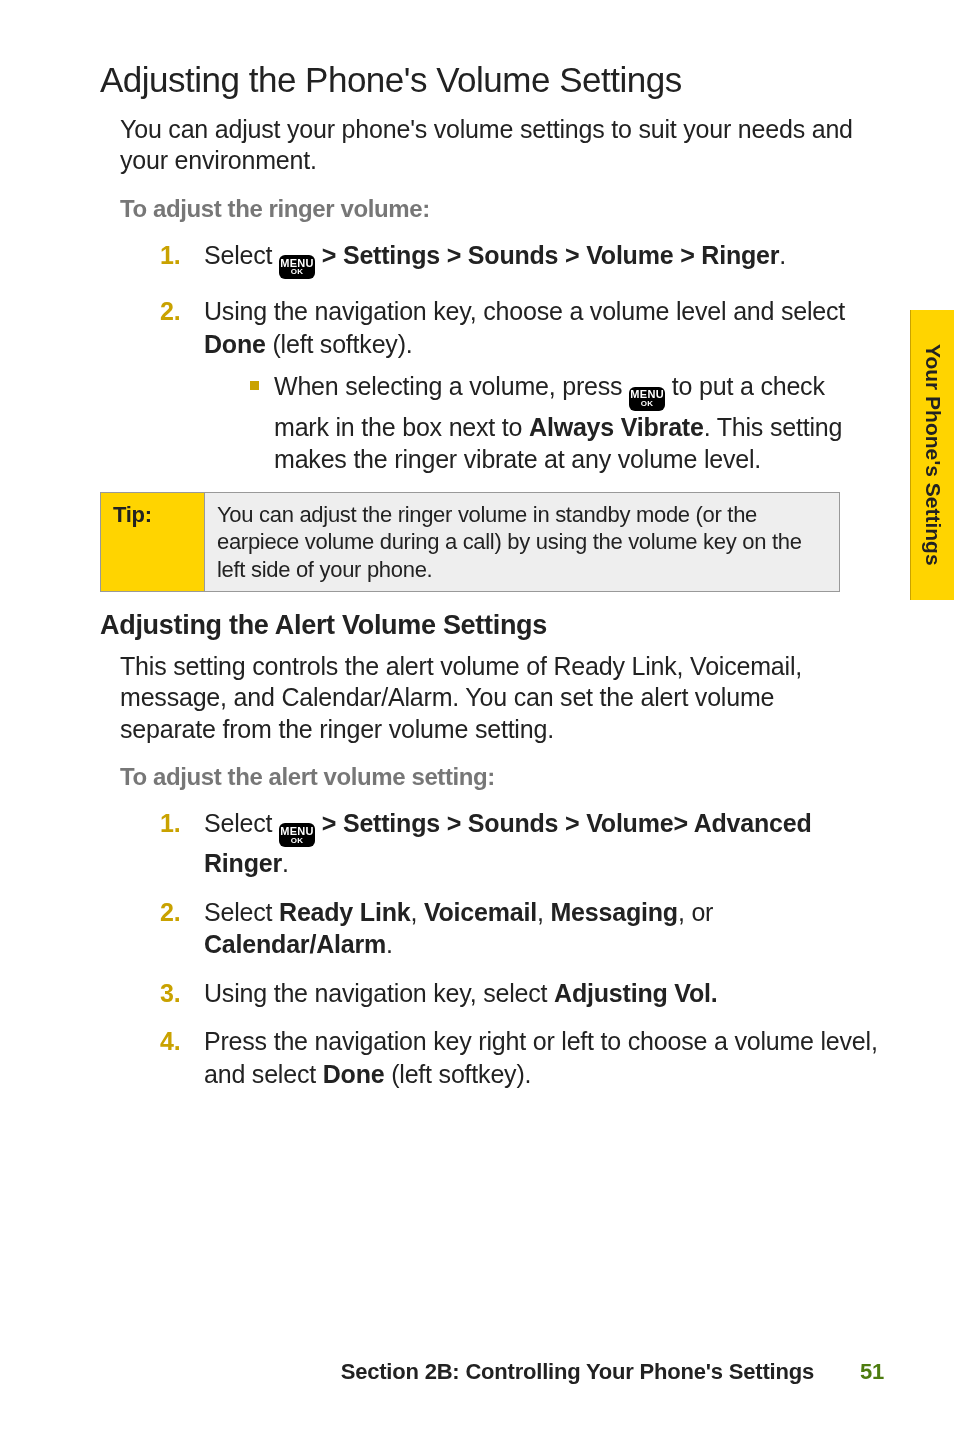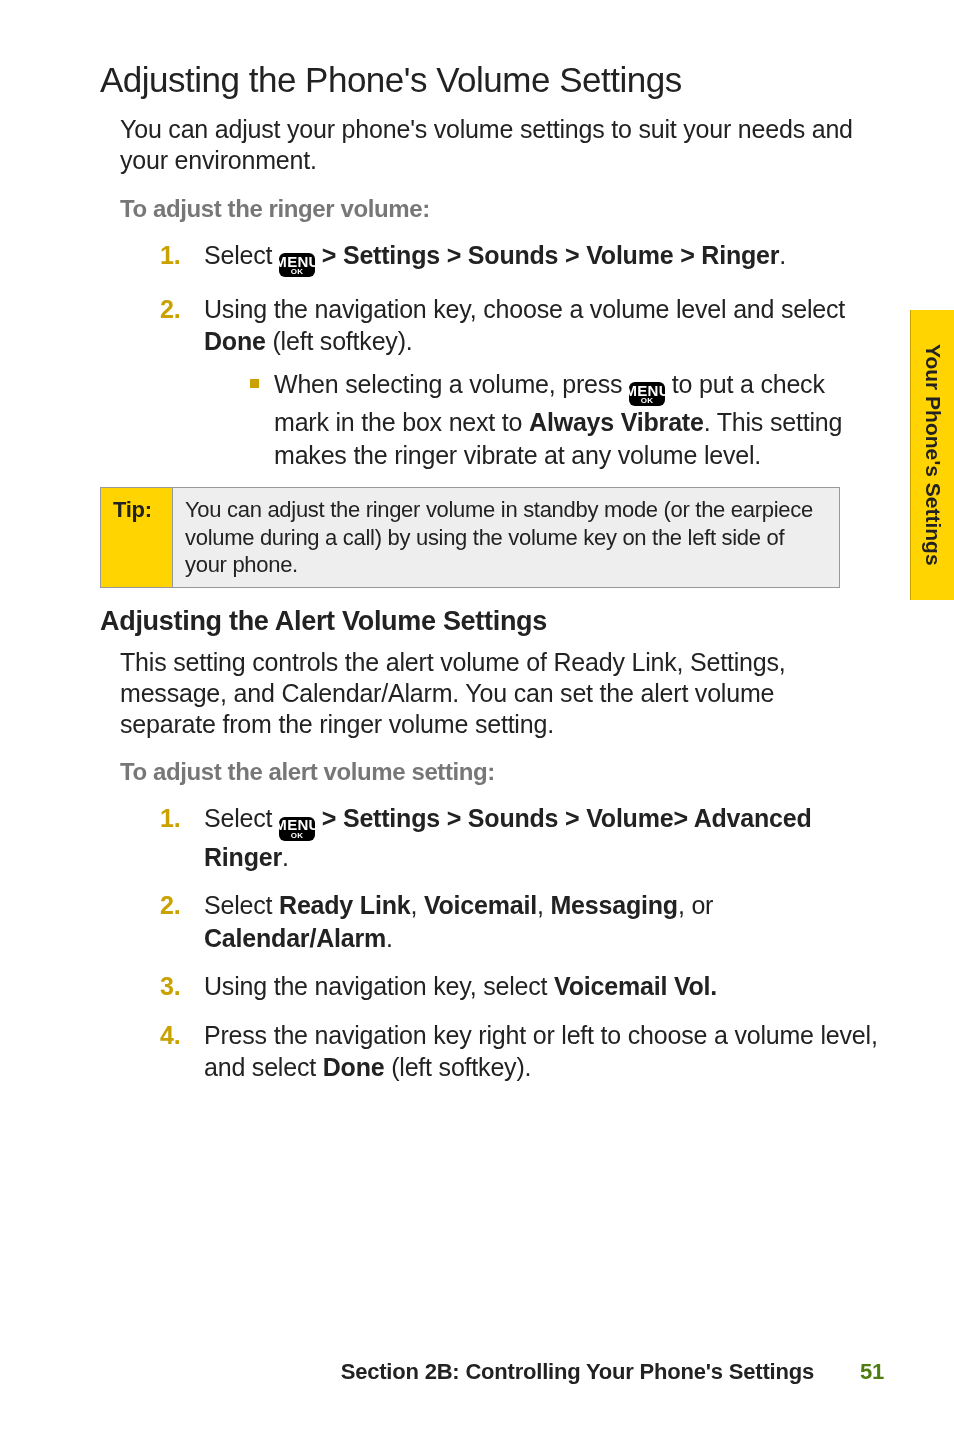--- a/index.html
+++ b/index.html
@@ -117,39 +117,39 @@
     color: #fff;
     border-radius: 6px;
     font-size: 9px;
     font-weight: 700;
     line-height: 0.9;
     text-align: center;
     vertical-align: -3px;
     flex-direction: column;
     padding: 1px 0;
   }
-  .menu-icon .t { font-size: 15px; letter-spacing: 0.3px; }
+  .menu-icon .t { font-size: 11px; letter-spacing: 0.3px; }
   .menu-icon .o { font-size: 8px; letter-spacing: 0.3px; }
   table.tip {
     border-collapse: collapse;
     width: 740px;
     margin: 6px 0 18px 0;
   }
   table.tip td {
     border: 1px solid #999;
     padding: 8px 12px;
     font-size: 22px;
     line-height: 1.25;
     vertical-align: top;
     letter-spacing: -0.3px;
   }
   table.tip td.label {
     background: #ffd400;
     font-weight: 700;
-    width: 72px;
+    width: 104px;
   }
   table.tip td.text {
     background: #eee;
   }
   .footer {
     position: absolute;
     bottom: 46px;
     left: 100px;
     right: 70px;
     text-align: right;
@@ -202,36 +202,36 @@
     <tbody>
         <tr>
       <td class="label">Tip:</td>
       <td class="text">You can adjust the ringer volume in standby mode (or the earpiece volume during a call) by using the volume key on the left side of your phone.</td>
     </tr>
   </tbody>
     </table>
 
   <h2 class="subsection-title">Adjusting the Alert Volume Settings</h2>
 
-  <p class="body">This setting controls the alert volume of Ready Link, Settings, message, and Calendar/Alarm. You can set the alert volume separate from the ringer volume setting.</p>
+  <p class="body">This setting controls the alert volume of Ready Link, Voicemail, message, and Calendar/Alarm. You can set the alert volume separate from the ringer volume setting.</p>
 
   <p class="lead">To adjust the alert volume setting:</p>
 
   <ol class="steps">
     <li>
       <span>Select </span><span class="menu-icon">
           <span class="t">MENU</span>
           <span class="o">OK</span>
         </span><span class="b"> &gt; Settings &gt; Sounds &gt; Volume&gt; Advanced Ringer</span><span>.</span>
     </li>
     <li>
       <span>Select </span><span class="b">Ready Link</span><span>, </span><span class="b">Voicemail</span><span>, </span><span class="b">Messaging</span><span>, or </span><span class="b">Calendar/Alarm</span><span>.</span>
     </li>
     <li>
-      <span>Using the navigation key, select </span><span class="b">Voicemail Vol.</span>
+      <span>Using the navigation key, select </span><span class="b">Adjusting Vol.</span>
     </li>
     <li>
       <span>Press the navigation key right or left to choose a volume level, and select </span><span class="b">Done</span><span> (left softkey).</span>
     </li>
   </ol>
 
   <div class="footer">
     <span class="sect">Section 2B: Controlling Your Phone's Settings</span>
     <span class="pageno">51</span>
   </div>

